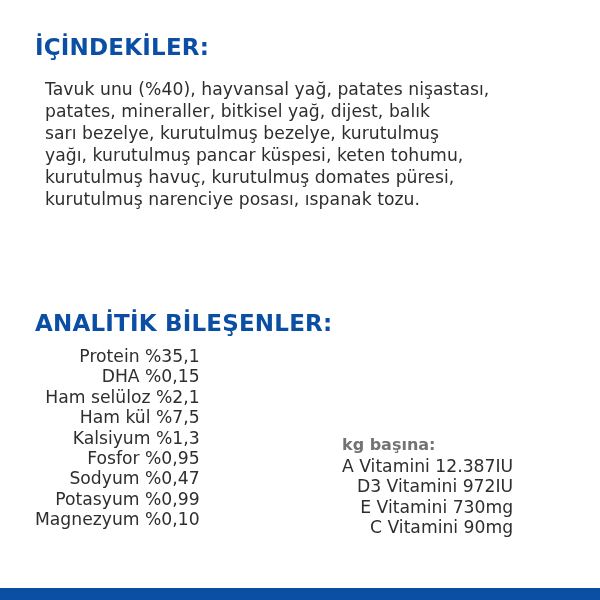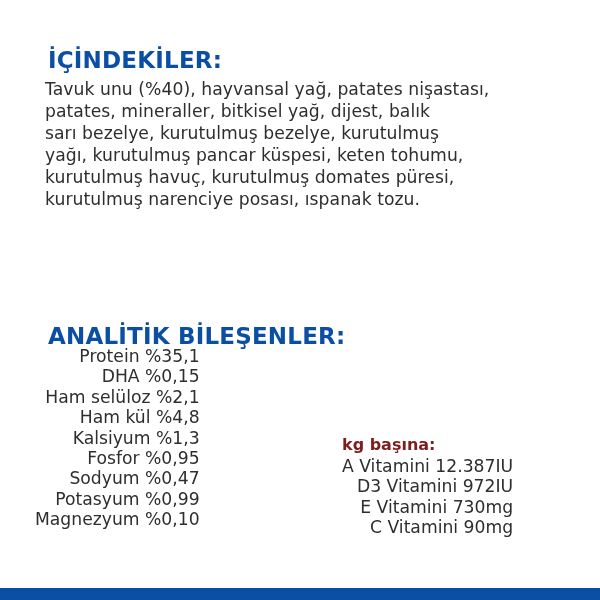--- a/index.html
+++ b/index.html
@@ -11,21 +11,21 @@
       overflow: hidden;
     }
     body {
       position: relative;
       font-family: "Liberation Sans", "DejaVu Sans", sans-serif;
       color: #2b2b2b;
     }
     .heading {
       position: absolute;
       left: 35px;
-      margin: 13px;
+      margin: 0;
       font-family: "DejaVu Sans", "Liberation Sans", sans-serif;
       font-weight: bold;
       color: #0a4fa3;
       font-size: 23px;
       letter-spacing: 0.2px;
       line-height: 1;
     }
     #ing-heading { top: 36px; }
     #ana-heading { top: 312px; }
 
@@ -62,21 +62,21 @@
 
     .vit-block {
       position: absolute;
       left: 342px;
       top: 434px;
     }
     .vit-label {
       font-family: "DejaVu Sans", "Liberation Sans", sans-serif;
       font-weight: bold;
       font-size: 16px;
-      color: #7f1d1d;
+      color: #737373;
       line-height: 22px;
       margin: 0;
     }
     #vitamin-list { position: static; }
 
     .bottom-bar {
       position: absolute;
       left: 0;
       top: 588px;
       width: 600px;
@@ -97,21 +97,21 @@
   <span class="line">kurutulmuş havuç, kurutulmuş domates püresi,</span>
   <span class="line">kurutulmuş narenciye posası, ıspanak tozu.</span>
 </p>
 
 <h2 id="ana-heading" class="heading">ANALİTİK BİLEŞENLER:</h2>
 
 <ul id="analytic-list" class="list">
   <li>Protein %35,1</li>
   <li>DHA %0,15</li>
   <li>Ham selüloz %2,1</li>
-  <li>Ham kül %4,8</li>
+  <li>Ham kül %7,5</li>
   <li>Kalsiyum %1,3</li>
   <li>Fosfor %0,95</li>
   <li>Sodyum %0,47</li>
   <li>Potasyum %0,99</li>
   <li>Magnezyum %0,10</li>
 </ul>
 
 <div class="vit-block">
   <p class="vit-label">kg başına:</p>
   <ul id="vitamin-list" class="list">

